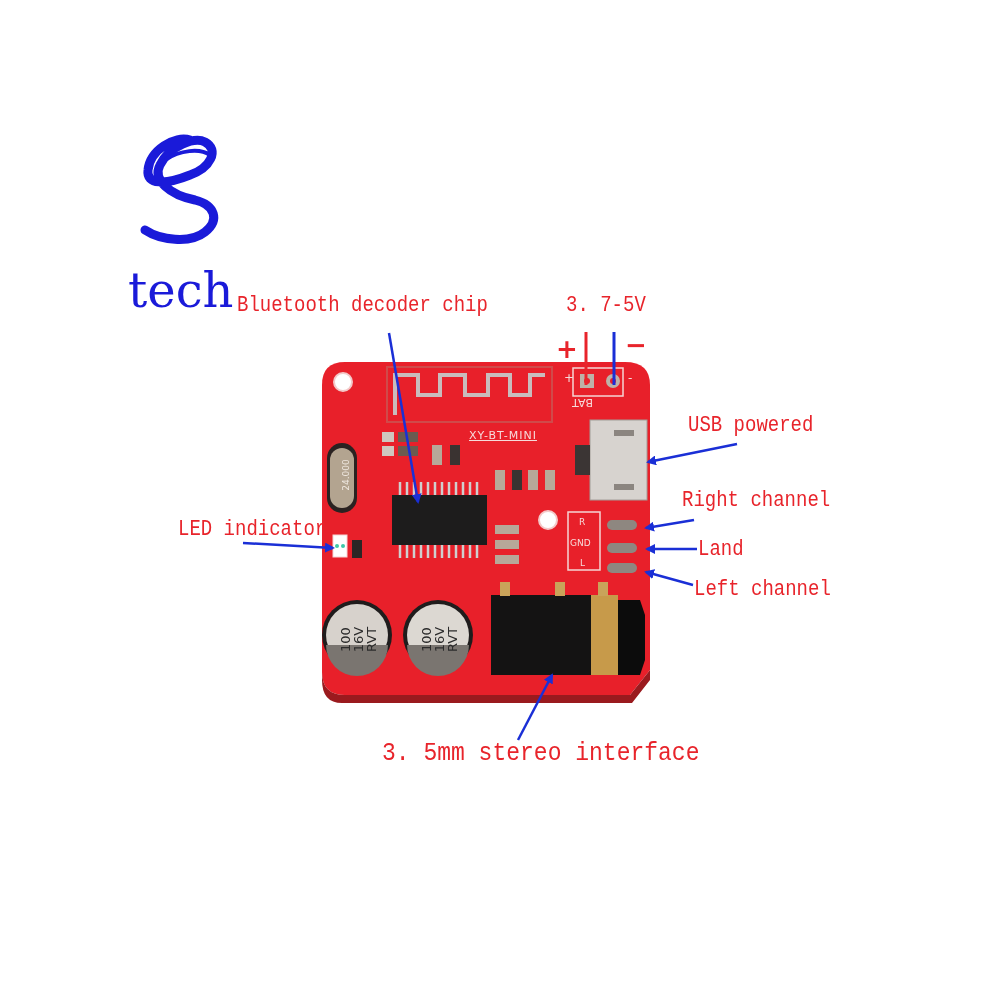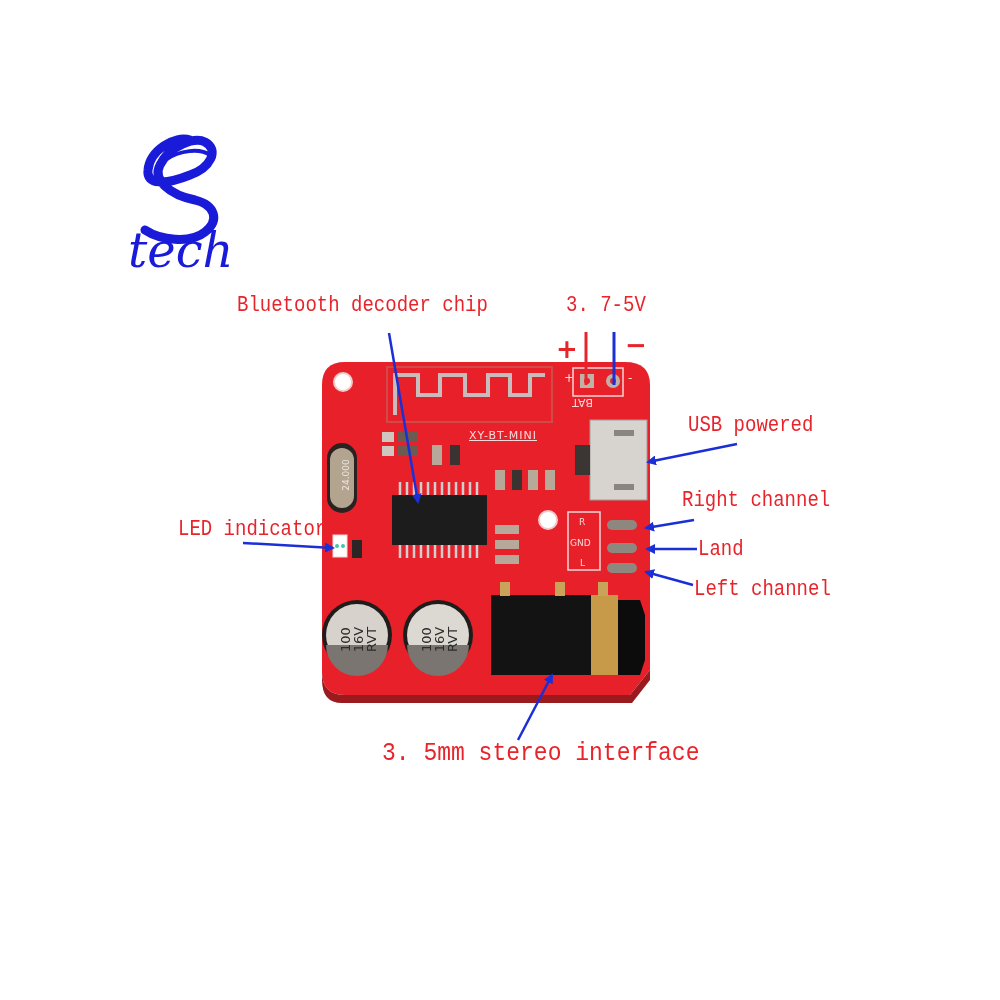--- a/index.html
+++ b/index.html
@@ -3,22 +3,23 @@
 <meta charset="utf-8">
 <style>
   html, body { margin: 0; padding: 0; background: #ffffff; }
   body { width: 1000px; height: 1000px; position: relative; overflow: hidden; font-family: "Liberation Serif", serif; }
   .abs { position: absolute; }
   .label {
     position: absolute; color: #e8242b; font-family: "Liberation Mono", "DejaVu Sans Mono", monospace;
     font-size: 19px; white-space: nowrap; letter-spacing: 0px; transform: scaleY(1.15);
   }
   .logo-text {
-    position: absolute; color: #1a1ad9; font-family: "DejaVu Serif", serif; font-style: italic;
+    position: absolute; color: #1a1ad9; font-family: "DejaVu Serif", serif; 
     font-size: 48px;
+    margin-top: 40px;
   }
   svg { position: absolute; left: 0; top: 0; }
 </style>
 </head>
 <body>
 
 <div>
   <svg width="1000" height="1000">
     <path d="M190 140 C175 135 150 150 148 170 C146 185 165 185 190 175 C210 168 220 150 205 142 C195 137 170 145 160 165 C152 180 170 195 195 200 C215 205 220 220 205 232 C190 244 160 240 145 230" fill="none" stroke="#1a1ad9" stroke-width="9" stroke-linecap="round"></path>
     <path d="M165 160 C180 150 200 148 210 155" fill="none" stroke="#1a1ad9" stroke-width="4"></path>

